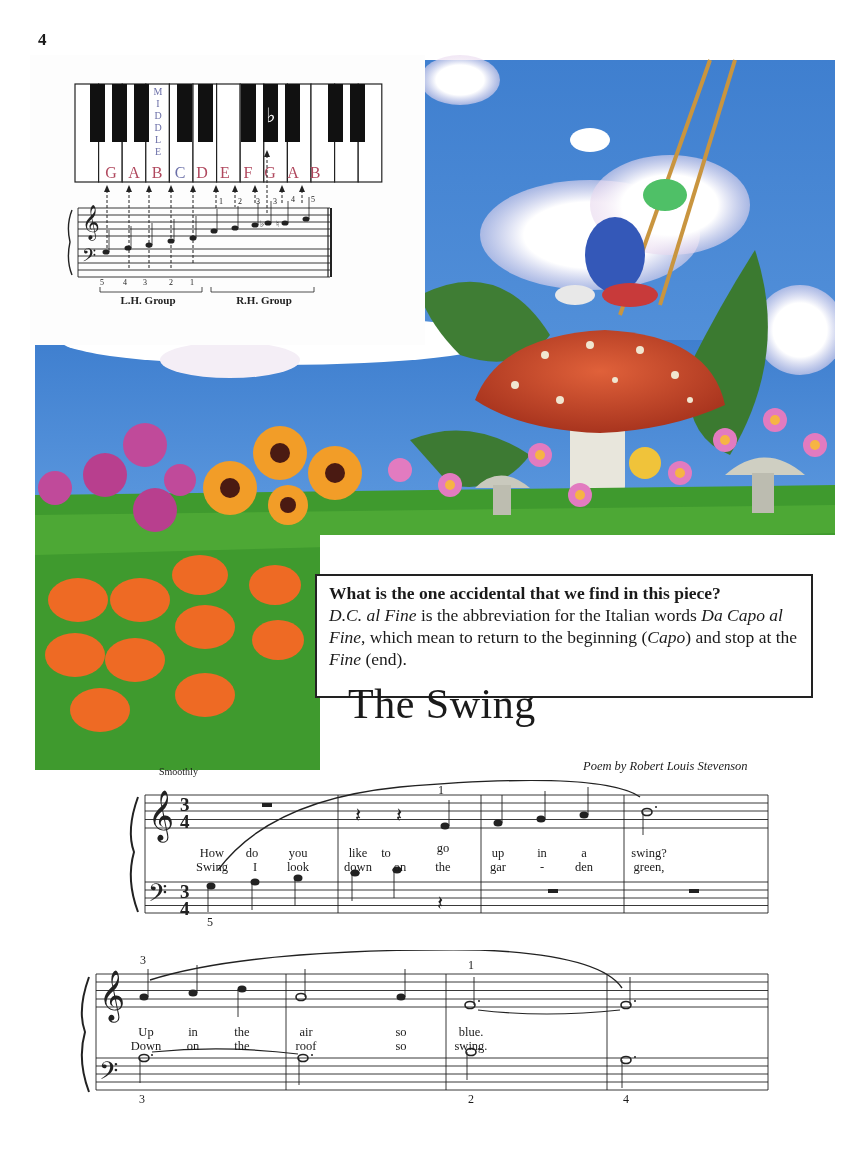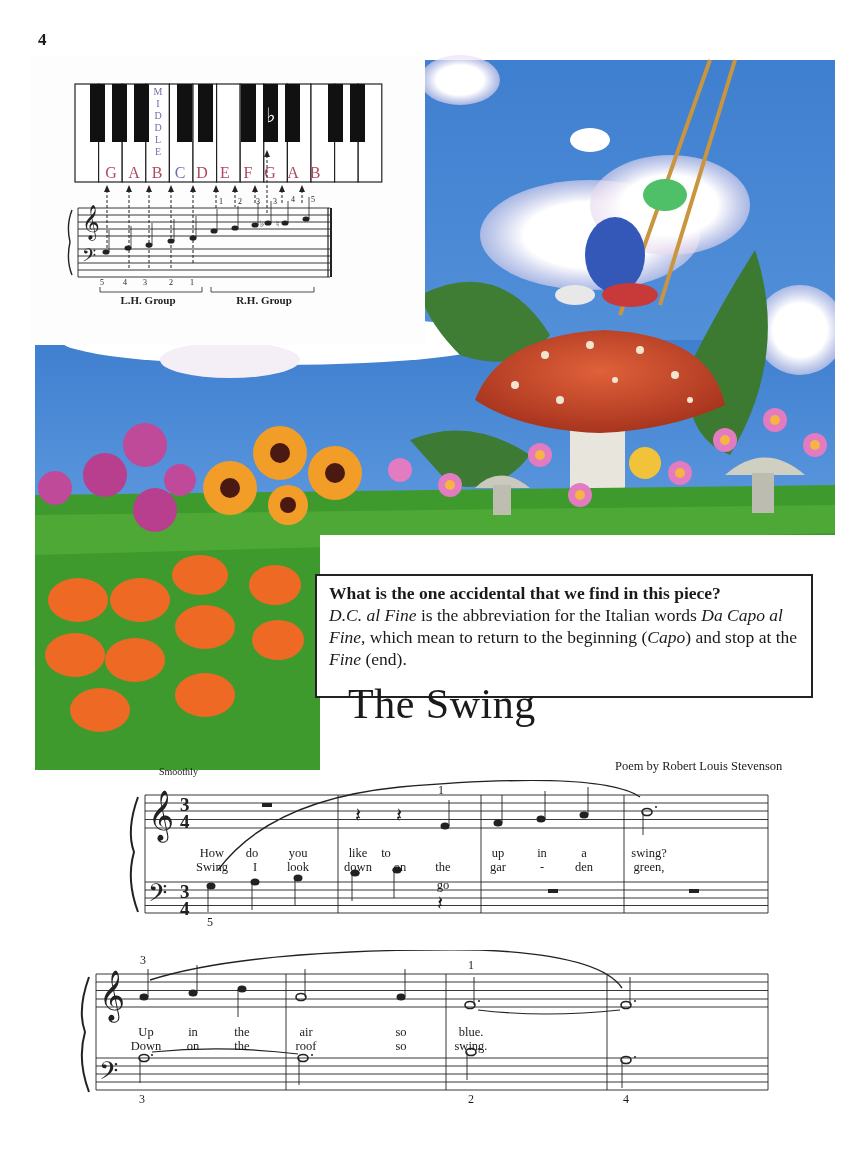--- a/index.html
+++ b/index.html
@@ -5,21 +5,21 @@
   html, body { margin:0; padding:0; background:#ffffff; }
   body { width:864px; height:1152px; position:relative; overflow:hidden; font-family:"Liberation Serif", "DejaVu Serif", serif; color:#1a1a1a; }
   .abs { position:absolute; }
   .page-num { left:38px; top:30px; font-weight:bold; font-size:17px; }
   .illus { left:30px; top:55px; width:805px; height:715px; }
   .keyboard-panel { left:30px; top:55px; width:395px; height:290px; background:#fdfdfd; }
   .callout { left:315px; top:537px; width:498px; height:124px; border:2px solid #222; background:#fff; box-sizing:border-box; padding:6px 10px 0 12px; font-size:17.5px; line-height:22px;margin-top:37px; }
   .callout b { font-size:17.5px; }
   .title { left:348px; top:680px; font-size:42px; letter-spacing:0.5px; color:#1a1a1a; }
   .tempo { left:159px; top:766px; font-size:10px; }
-  .credit { left:615px; top:759px; font-size:12.5px; }
+  .credit { left:583px; top:759px; font-size:12.5px;font-style:italic; }
   .lyric { position:absolute; font-size:12.5px; text-align:center; width:60px; margin-left:-30px;margin-top:10px; }
   .finger { position:absolute; font-size:12px; }
   svg text { font-family:"Liberation Serif", "DejaVu Serif", serif; }
 </style>
 </head>
 <body>
 
 <div class="abs page-num">4</div>
 
 <svg class="abs illus" viewBox="0 0 805 715" width="805" height="715">
@@ -361,21 +361,21 @@
   <path d="M218 870 Q270 800 400 787 Q600 770 640 797" stroke="#222" stroke-width="1.4" fill="none"></path>
 </svg>
 <div class="finger abs" style="left:438px;top:783px">1</div>
 <div class="finger abs" style="left:207px;top:915px">5</div>
 
 <div class="lyric" style="left:212px;top:836px">How</div>
 <div class="lyric" style="left:252px;top:836px">do</div>
 <div class="lyric" style="left:298px;top:836px">you</div>
 <div class="lyric" style="left:358px;top:836px">like</div>
 <div class="lyric" style="left:386px;top:836px">to</div>
-<div class="lyric" style="left:443px;top:868px">go</div>
+<div class="lyric" style="left:443px;top:831px">go</div>
 <div class="lyric" style="left:498px;top:836px">up</div>
 <div class="lyric" style="left:542px;top:836px">in</div>
 <div class="lyric" style="left:584px;top:836px">a</div>
 <div class="lyric" style="left:649px;top:836px">swing?</div>
 <div class="lyric" style="left:212px;top:850px">Swing</div>
 <div class="lyric" style="left:255px;top:850px">I</div>
 <div class="lyric" style="left:298px;top:850px">look</div>
 <div class="lyric" style="left:358px;top:850px">down</div>
 <div class="lyric" style="left:400px;top:850px">on</div>
 <div class="lyric" style="left:443px;top:850px">the</div>

